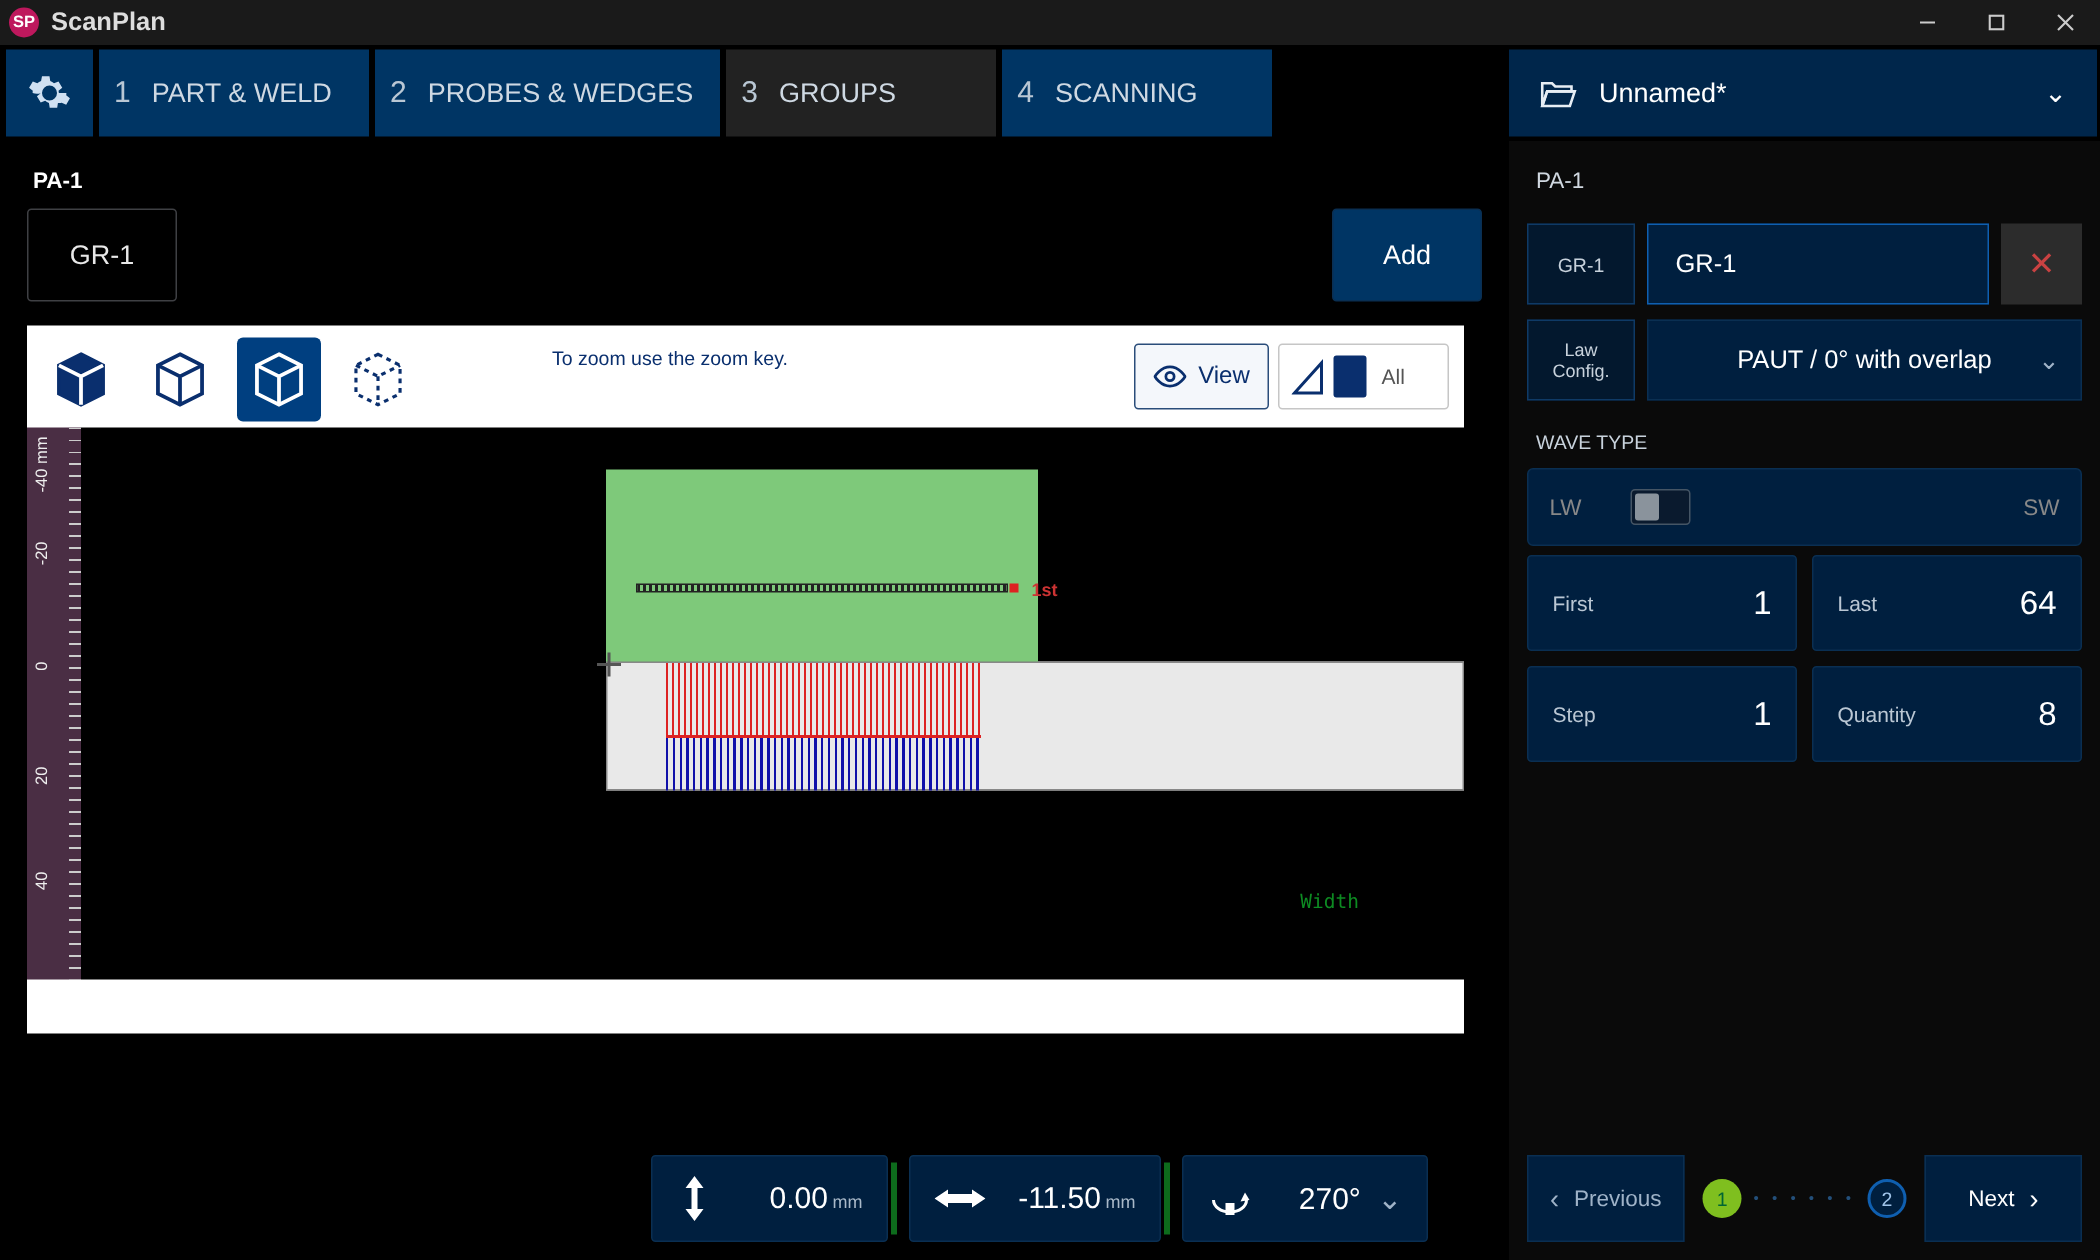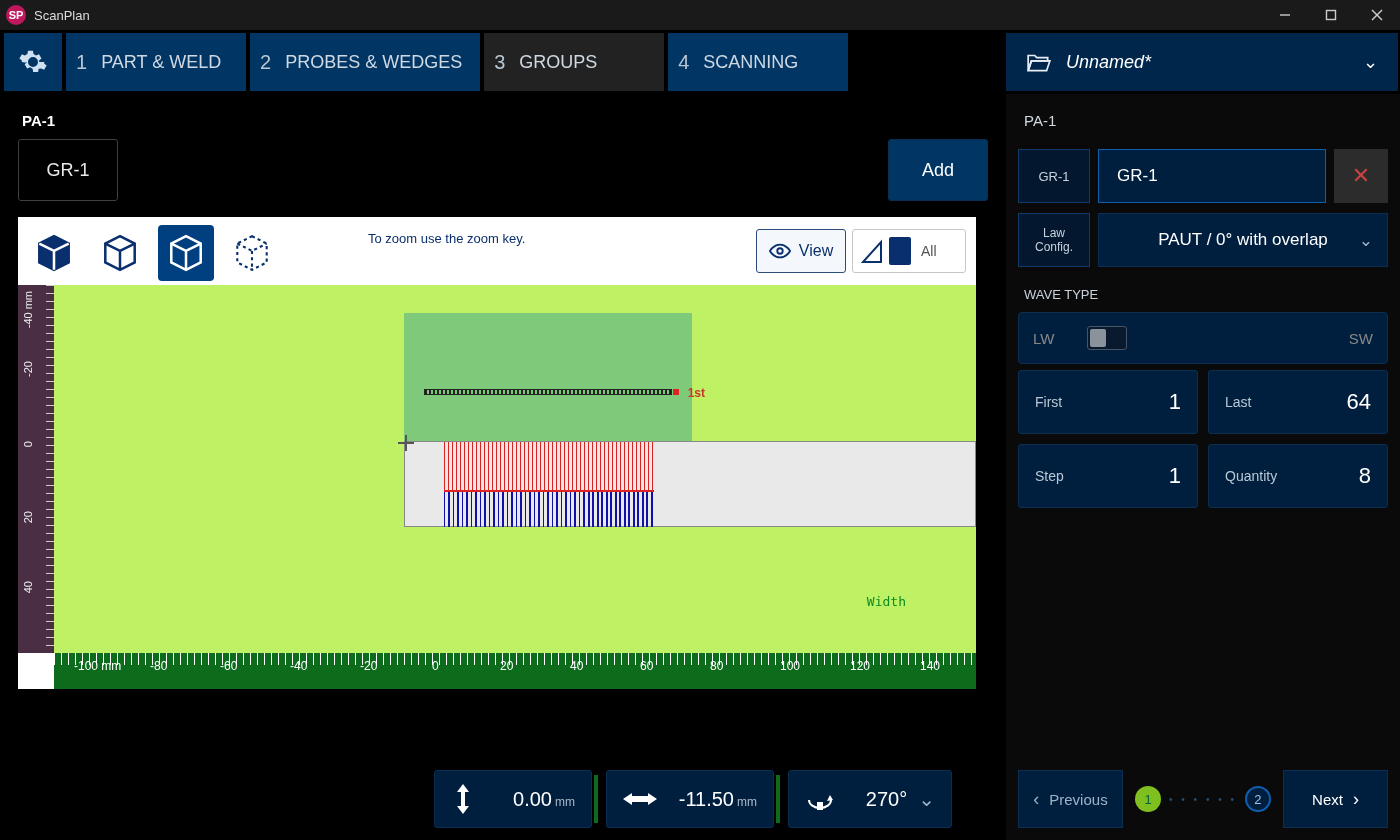--- a/index.html
+++ b/index.html
@@ -1,52 +1,52 @@
 <!DOCTYPE html>
 <html><head>
 <meta charset="utf-8">
 <style>
   * { box-sizing: border-box; margin: 0; padding: 0; font-family: "Segoe UI", Arial, sans-serif; }
   html, body { width: 1400px; height: 840px; background:#000; color:#fff; overflow:hidden; }
   .titlebar { height:30px; background:#1a1a1a; display:flex; align-items:center; padding-left:6px; }
   .titlebar .logo { width:20px; height:20px; border-radius:10px; background:#be185d; color:#fff; font-size:11px; font-weight:bold; display:flex; align-items:center; justify-content:center; margin-right:8px;}
-  .titlebar .title { font-size:13px; color:#ddd; flex:1;}
+  .titlebar .title { font-size:17px; color:#ddd; flex:1;font-weight:bold;}
   .winbtns { display:flex; height:100%;}
   .winbtn { width:46px; display:flex; align-items:center; justify-content:center; color:#ccc; font-size:14px;}
   .winbtn svg { stroke:currentColor; }
   .tabbar { height:64px; background:#000; display:flex; gap:4px; padding-left:4px;}
   .gear { width:58px; height:58px; margin-top:3px; background:#003564; display:flex; align-items:center; justify-content:center;}
   .steptab { height:58px; margin-top:3px; background:#003564; display:flex; align-items:center; padding:0 18px 0 10px; min-width:180px;}
   .steptab.inactive { background:#222; }
   .steptab .num { font-size:20px; color:#b9c7d4; margin-right:14px;}
   .steptab .lbl { font-size:18px; color:#cfd9e3;}
   .filebar { position:absolute; right:2px; top:33px; width:392px; height:58px; background:#00264b; display:flex; align-items:center; padding:0 20px;}
   .filebar svg { margin-right:14px;}
-  .filebar .fname { font-size:18px; flex:1;font-style:italic;}
+  .filebar .fname { font-size:18px; flex:1;}
   .filebar .chev { font-size:18px;}
   .maincols { display:flex; height:calc(840px - 30px - 64px); }
   .leftpane { flex:1; background:#000; position:relative; padding:18px;}
   .grouplabel { font-size:15px; font-weight:bold; color:#fff; margin-bottom:10px; margin-left:4px;}
   .toprow { display:flex; align-items:flex-start;}
   .grchip { border:1px solid #4a6; border:1px solid #3f4044; width:100px; height:62px; display:flex; align-items:center; justify-content:center; font-size:18px; color:#e8e8e8; border-radius:3px;}
   .addbtn { margin-left:auto; width:100px; height:62px; background:#003564; display:flex; align-items:center; justify-content:center; font-size:18px; border-radius:3px; border:1px solid #0a2f52;text-align:right;}
   .canvaswrap { position:relative; margin-top:16px; background:#fff; width:958px; height:472px;}
   .cubebar { position:absolute; left:8px; top:8px; display:flex; gap:10px;}
   .cube { width:56px; height:56px; display:flex; align-items:center; justify-content:center; border-radius:4px;}
   .cube.sel { background:#003f80;}
   .cube svg { fill:none;}
   .hint { position:absolute; left:350px; top:14px; font-size:13px; color:#0a2f6e;}
   .viewbtn { position:absolute; right:130px; top:12px; width:90px; height:44px; border:1px solid #2a4d7a; border-radius:3px; display:flex; align-items:center; justify-content:center; gap:8px; color:#0a2f6e; font-size:16px; background:#f4f7fb;}
   .allbtn { position:absolute; right:10px; top:12px; width:114px; height:44px; border:1px solid #c6c6c6; border-radius:3px; display:flex; align-items:center; gap:6px; padding:0 8px;}
   .allbtn .sq { width:22px; height:28px; background:#0a2f6e; border-radius:2px;}
   .allbtn .txt { color:#555; font-size:14px; margin-left:4px;}
   .vruler { position:absolute; left:0; top:68px; width:36px; bottom:36px; background:#4a2e44;}
   .hruler { position:absolute; left:36px; right:0; bottom:0; height:36px; background:#0d6b1c;}
   .hruler .ht { position:absolute; top:6px; font-size:12px; color:#fff;}
-  .drawing { position:absolute; left:36px; right:0; top:68px; bottom:36px; background:#bef264;}
+  .drawing { position:absolute; left:36px; right:0; top:68px; bottom:36px; background:#000000;}
   .probe { position:absolute; left:350px; top:28px; width:288px; height:128px; background:#7ec97a;}
   .probeline { position:absolute; left:20px; right:20px; top:76px; height:6px; background:repeating-linear-gradient(90deg,#222 0 2px, transparent 2px 4px); border:1px solid #222;}
   .probeline .firstmark { position:absolute; right:-34px; top:-4px; color:#c33; font-size:12px; font-weight:bold;}
   .probeline .reddot { position:absolute; right:-8px; top:-1px; width:6px; height:6px; background:#d22;}
   .part { position:absolute; left:350px; right:0; top:156px; height:86px; background:#e9e9e9; border:1px solid #888;}
   .redbeams { position:absolute; left:390px; top:157px; width:210px; height:49px; background:repeating-linear-gradient(90deg,#d22 0 1.2px, transparent 1px 4px);}
   .redbeams::after{content:"";position:absolute;left:0;right:0;bottom:-1px;height:2px;background:#d22;}
   .bluebeams { position:absolute; left:390px; top:207px; width:210px; height:35px; background:repeating-linear-gradient(90deg,#11a 0 1.5px, transparent 1.5px 4.5px);}
   
   .crossm { position:absolute; left:344px; top:150px; width:16px; height:16px;}
@@ -225,36 +225,20 @@
             <span class="reddot"></span>
             <span class="firstmark">1st</span>
           </div>
         </div>
         <div class="redbeams"></div>
         <div class="bluebeams"></div>
         <div class="crossm"></div>
         <div class="widthlbl">Width</div>
       </div>
 
-      <div class="hruler">
-        <div class="hminor"></div>
-        <span class="ht" style="left:20px">-100 mm</span>
-        <span class="ht" style="left:96px">-80</span>
-        <span class="ht" style="left:166px">-60</span>
-        <span class="ht" style="left:236px">-40</span>
-        <span class="ht" style="left:306px">-20</span>
-        <span class="ht" style="left:378px">0</span>
-        <span class="ht" style="left:446px">20</span>
-        <span class="ht" style="left:516px">40</span>
-        <span class="ht" style="left:586px">60</span>
-        <span class="ht" style="left:656px">80</span>
-        <span class="ht" style="left:726px">100</span>
-        <span class="ht" style="left:796px">120</span>
-        <span class="ht" style="left:866px">140</span>
-      </div>
     </div>
 
     <div class="bottomctrls">
       <div class="bctrl withstrip">
         <svg width="24" height="30" viewBox="0 0 24 30" fill="#fff">
             <path d="M12 0l6 8H6zM12 30l6-8H6z"></path>
             <rect x="10" y="8" width="4" height="14"></rect>
           </svg>
         <span class="bval">
             <span>0.00</span>

